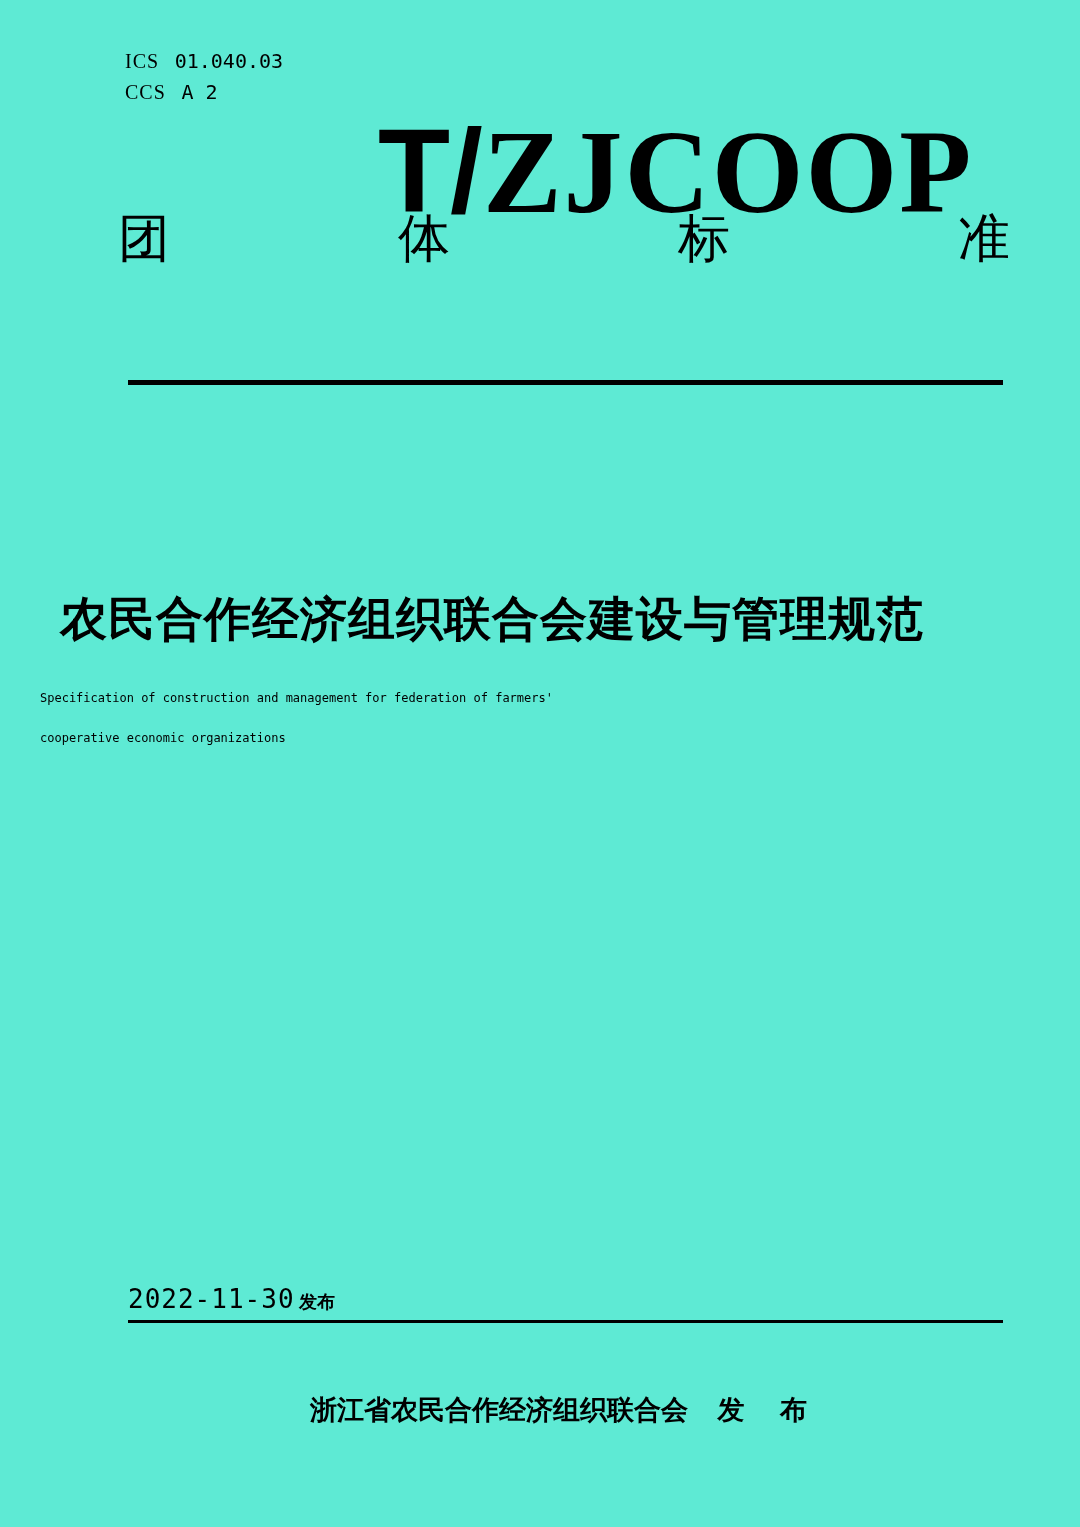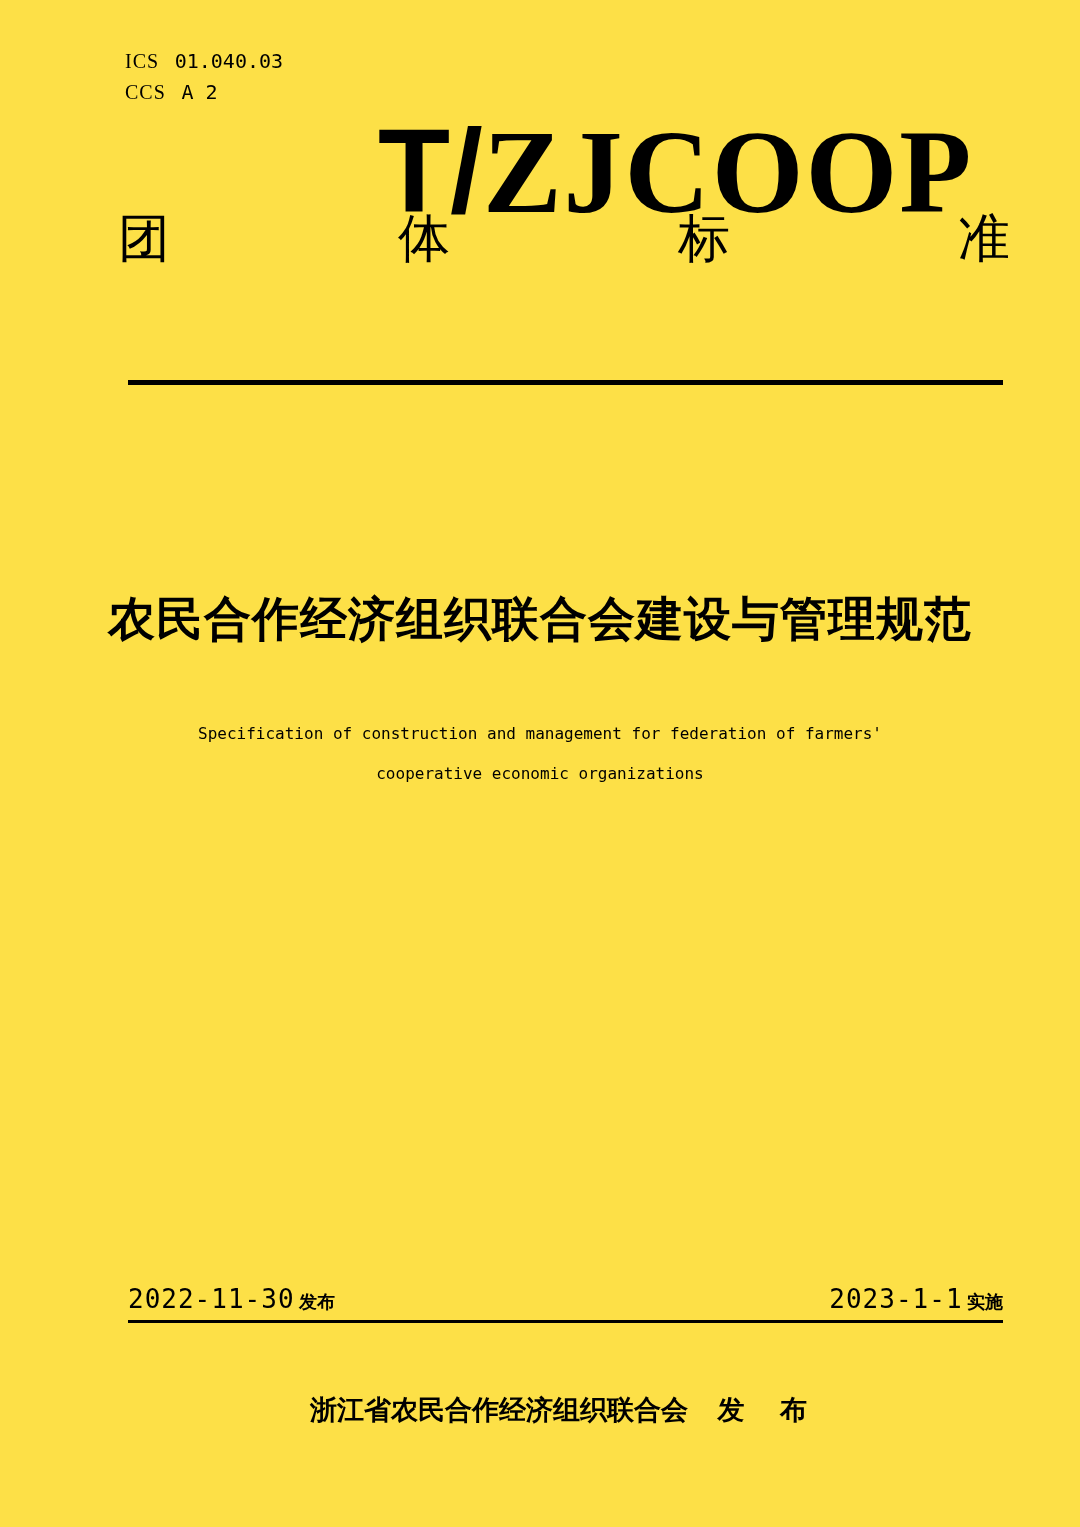--- a/index.html
+++ b/index.html
@@ -1,19 +1,19 @@
 <!DOCTYPE html>
 <html><head>
 <meta charset="utf-8">
 <style>
   html,body { margin:0; padding:0; background:#ffffff; }
   .page {
     position:relative;
     width:1080px; height:1527px;
-    background:#fde047;
+    background:#5eead4;
     color:#000000;
     font-family:"Liberation Sans", sans-serif;
     overflow:hidden;
     margin:0 auto;
   }
 
   
   .meta-block { position:absolute; left:125px; top:46px; font-size:20px; line-height:31px; }
   .meta-row { white-space:nowrap; }
   .meta-label { font-family:"Liberation Serif", serif; letter-spacing:1px; }
@@ -48,28 +48,27 @@
     font-size:26px; letter-spacing:1px; white-space:nowrap;
   }
 
   
   .rule-top { position:absolute; left:128px; top:380px; width:875px; height:5px; background:#000000; }
   .rule-bottom { position:absolute; left:128px; top:1320px; width:875px; height:3px; background:#000000; }
 
   
   .title-zh {
     position:absolute; left:60px; top:588px; width:960px;
-    text-align:center; font-size:47px; font-weight:bold;
+    font-size:47px; font-weight:bold;
     letter-spacing:1px; white-space:nowrap;
   }
   .title-en {
-    position:absolute; left:40px; top:714px; width:1000px;
-    text-align:center;
+    position:absolute; left:40px; top:678px; width:1000px;
     font-family:"DejaVu Sans Mono", monospace;
-    font-size:16px; line-height:40px;
+    font-size:12px; line-height:40px;
   }
 
   
   .dates-row {
     position:absolute; left:128px; top:1284px; width:875px;
     display:flex; justify-content:space-between; align-items:baseline;
   }
   .date-group { white-space:nowrap; }
   .date-num {
     font-family:"DejaVu Sans Mono", monospace;
@@ -119,24 +118,20 @@
   <div class="title-en">
     <div>Specification of construction and management for federation of farmers'</div>
     <div>cooperative economic organizations</div>
   </div>
 
   <div class="dates-row">
     <div class="date-group">
       <span class="date-num">2022-11-30</span>
       <span class="date-label">发布</span>
     </div>
-    <div class="date-group">
-      <span class="date-num">2023-1-1</span>
-      <span class="date-label">实施</span>
-    </div>
   </div>
 
   <div class="rule-bottom"></div>
 
   <div class="publisher-row">
     <span>浙江省农民合作经济组织联合会</span>
     <span class="publish-action">发 布</span>
   </div>
 
 </div>

